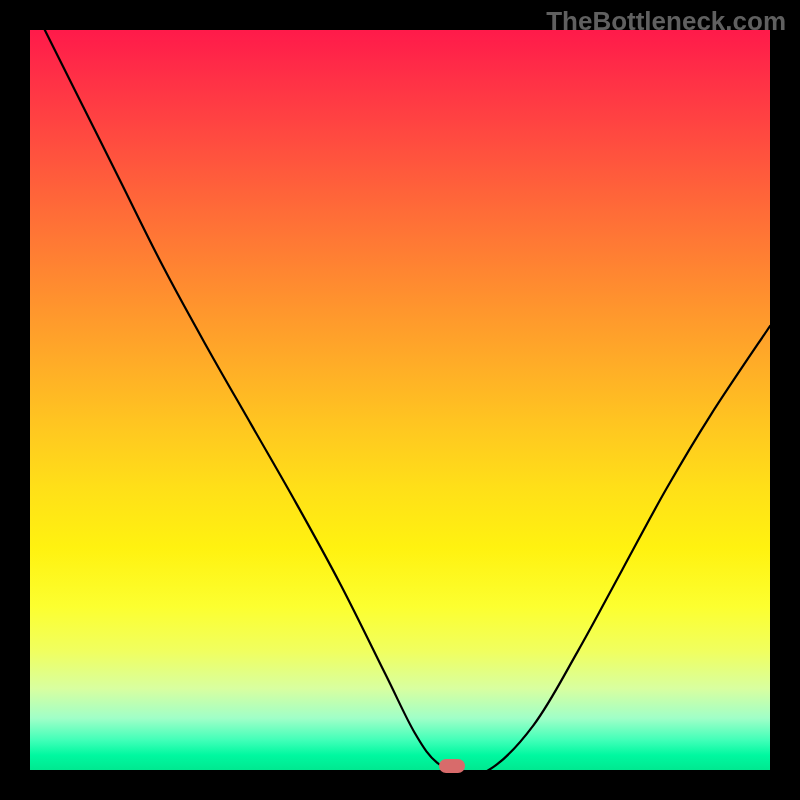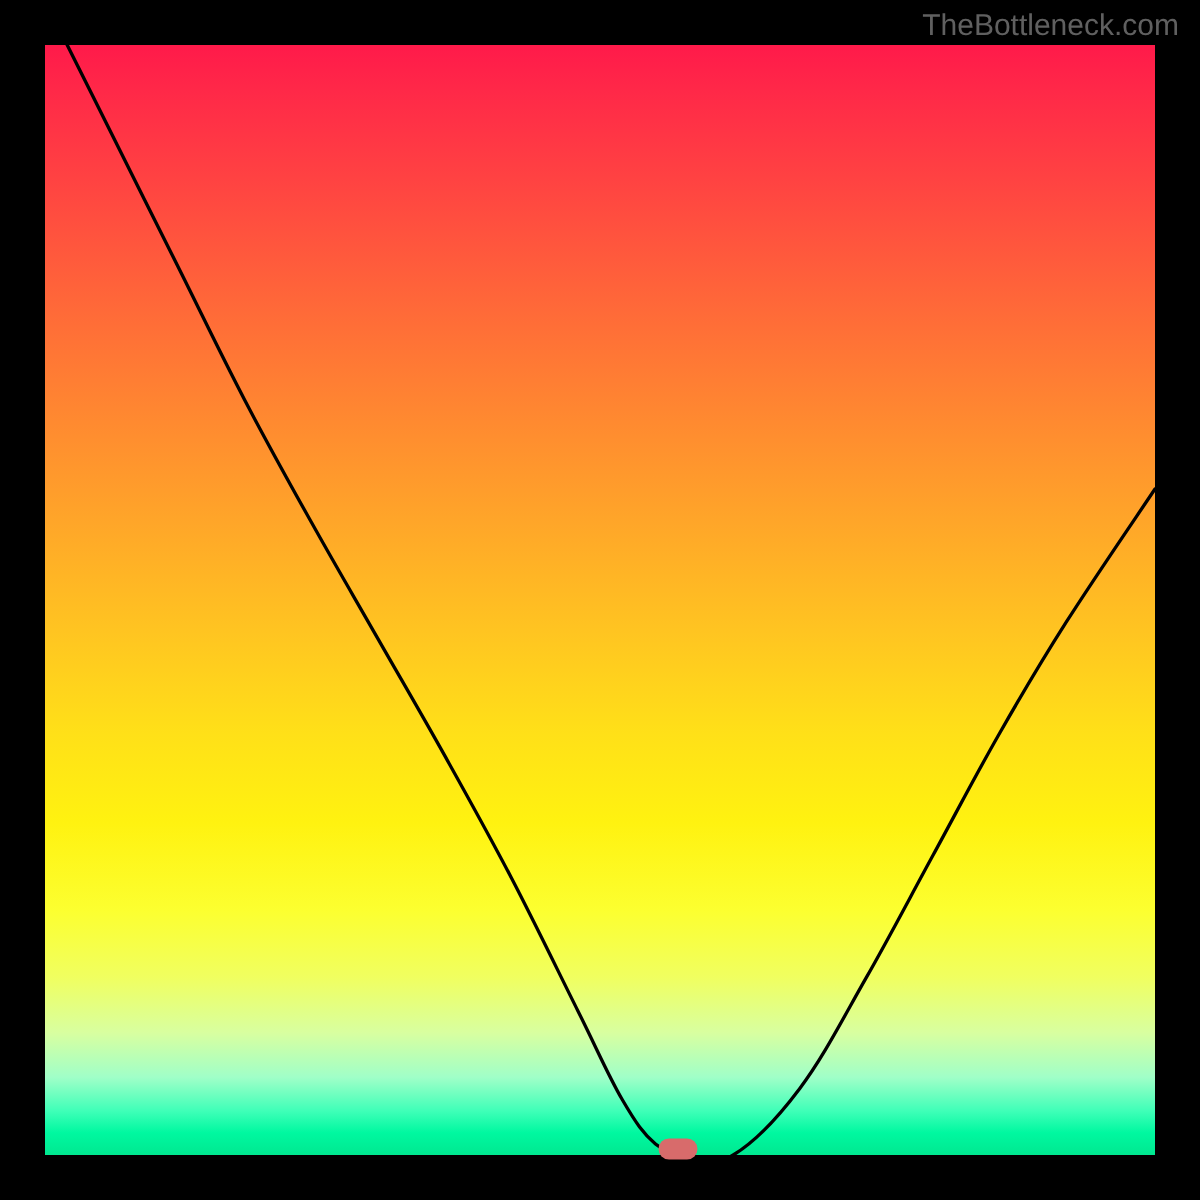--- a/index.html
+++ b/index.html
@@ -2,22 +2,22 @@
 <html><head>
 <meta charset="utf-8">
 <style>
   * { margin: 0; padding: 0; box-sizing: border-box; }
   body { width: 800px; height: 800px; background: #000; position: relative; font-family: Arial, sans-serif; }
   .watermark {
     position: absolute;
     top: 6px;
     right: 14px;
     color: #606060;
-    font-size: 20px;
-    font-weight: normal;
+    font-size: 26px;
+    font-weight: bold;
     z-index: 10;
   }
   .plot-area {
     position: absolute;
     left: 30px;
     top: 30px;
     width: 740px;
     height: 740px;
     background: linear-gradient(to bottom,
       #ff1a4a 0%,

